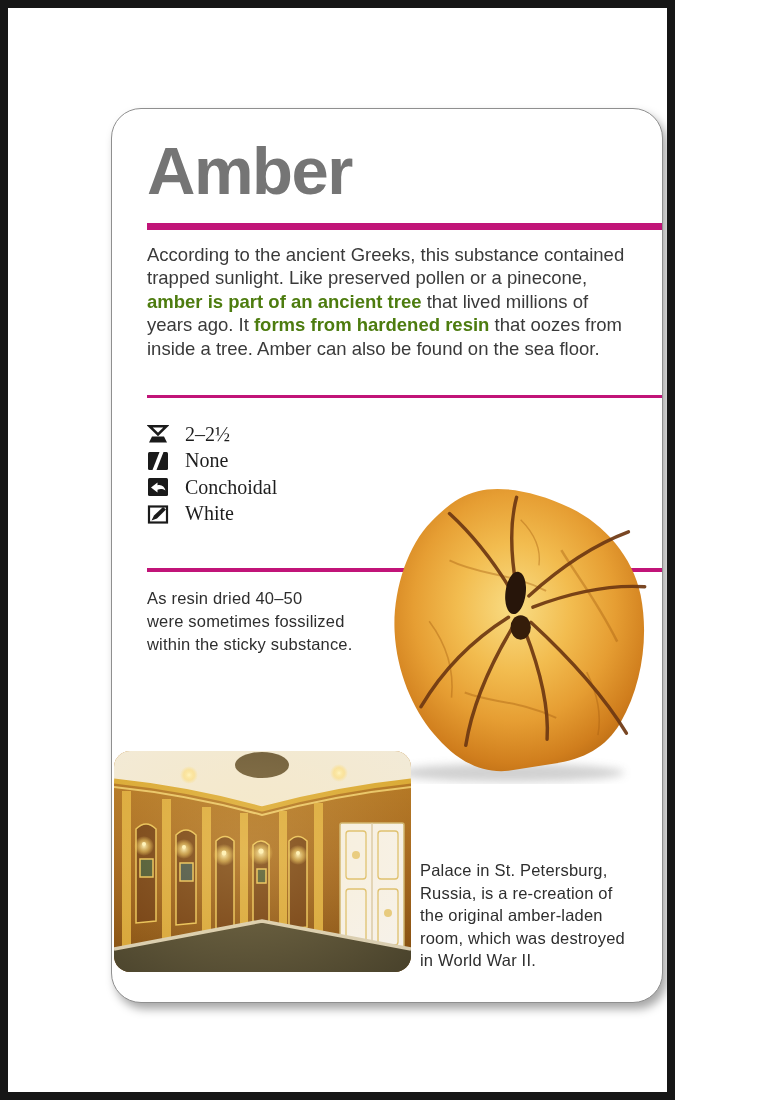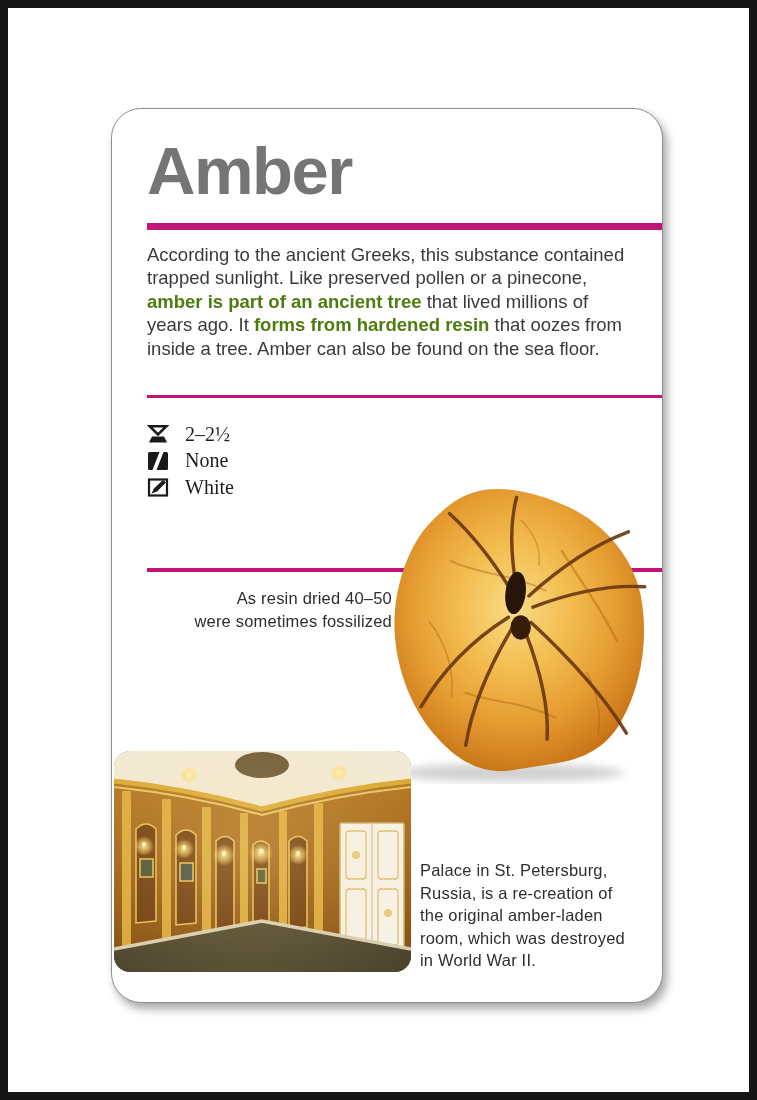--- a/index.html
+++ b/index.html
@@ -1,18 +1,18 @@
 <!DOCTYPE html>
 <html><head>
 <meta charset="utf-8">
 <style>
   * { margin:0; padding:0; box-sizing:border-box; }
   html,body { width:757px; height:1100px; background:#ffffff; font-family:"Liberation Sans", sans-serif; }
   .page-frame {
-    position:absolute; left:0; top:0; width:757px; height:1100px;
+    position:absolute; left:0; top:0; width:675px; height:1100px;
     background:#ffffff; border:8px solid #161616; overflow:hidden;
   }
   .card {
     position:absolute; left:103px; top:100px; width:552px; height:895px;
     background:#ffffff; border:1.5px solid #8f8f8f; border-radius:30px;
     box-shadow:4px 6px 10px rgba(0,0,0,0.35);
     overflow:hidden;
   }
   .card-title {
     position:absolute; left:35px; top:28px;
@@ -31,21 +31,21 @@
   .props { position:absolute; left:35px; top:312px; }
   .prop-row { display:flex; align-items:center; height:26.5px;text-align:right; }
   .prop-icon { width:22px; height:22px; margin-right:16px; flex:0 0 22px; }
   .prop-value {
     font-family:"Liberation Serif", serif; font-size:20px; color:#1d1d1d;
   }
   .specimen {
     position:absolute; left:246px; top:370px; width:305px; height:305px; z-index:2;
   }
   .caption-amber {
-    position:absolute; left:35px; top:478px; width:245px; text-align:right;
+    position:absolute; left:35px; top:478px; width:245px; text-align:left;
     font-size:16.5px; line-height:23px; letter-spacing:0.2px; color:#2e2e2e; z-index:3;
   }
   .room-photo {
     position:absolute; left:2px; top:642px; width:297px; height:221px;
     border-radius:16px; overflow:hidden; z-index:2;
   }
   .room-photo svg { display:block; width:100%; height:100%; }
   .caption-room {
     position:absolute; left:308px; top:750px; width:220px;
     font-size:16.5px; line-height:22.5px; letter-spacing:0.2px; color:#2e2e2e;
@@ -76,20 +76,27 @@
       </div>
 
       <div class="prop-row">
         <svg class="prop-icon" viewBox="0 0 22 22">
           <rect x="1" y="2" width="20" height="18" rx="1.5" fill="#1a1a1a"></rect>
           <path d="M12.5 2 L16.5 2 L9.5 20 L5.5 20 Z" fill="#ffffff"></path>
         </svg>
         <span class="prop-value">None</span>
       </div>
 
+      <div class="prop-row">
+        <svg class="prop-icon" viewBox="0 0 22 22">
+          <rect x="1" y="2" width="20" height="18" rx="1.5" fill="#1a1a1a"></rect>
+          <path d="M4 11.5 L10.5 6.5 L10.5 9.2 C14.5 8.2 17.5 10.5 18.5 14.5 C15.5 12.5 12.8 12.6 10.5 13.8 L10.5 16.5 Z" fill="#ffffff"></path>
+        </svg>
+        <span class="prop-value">Conchoidal</span>
+      </div>
 
       <div class="prop-row">
         <svg class="prop-icon" viewBox="0 0 22 22">
           <rect x="2" y="3.5" width="18" height="16" fill="#ffffff" stroke="#1a1a1a" stroke-width="2.2"></rect>
           <path d="M4.5 17.5 L7 12.5 L16 4 L19 6.5 L10 15.5 Z" fill="#1a1a1a"></path>
         </svg>
         <span class="prop-value">White</span>
       </div>
 
 
@@ -132,20 +139,21 @@
           <path d="M164 149 C180 190 188 224 186 256"></path>
         </g>
         <ellipse cx="155" cy="112" rx="10" ry="21" fill="#27150a" transform="rotate(7 155 112)"></ellipse>
         <ellipse cx="160" cy="146" rx="10" ry="12" fill="#351d0a"></ellipse>
       </g>
     </svg>
 
     <div class="caption-amber">
       <div>As resin dried 40–50</div>
       <div>were sometimes fossilized</div>
+      <div>within the sticky substance.</div>
     </div>
 
     <div class="room-photo">
       <svg viewBox="0 0 297 221" preserveAspectRatio="none" role="img">
         <defs>
           <linearGradient id="wallGrad" x1="0" y1="0" x2="0" y2="1">
             <stop offset="0%" stop-color="#b97c24"></stop>
             <stop offset="55%" stop-color="#9c5c14"></stop>
             <stop offset="100%" stop-color="#7e4a0e"></stop>
           </linearGradient>

